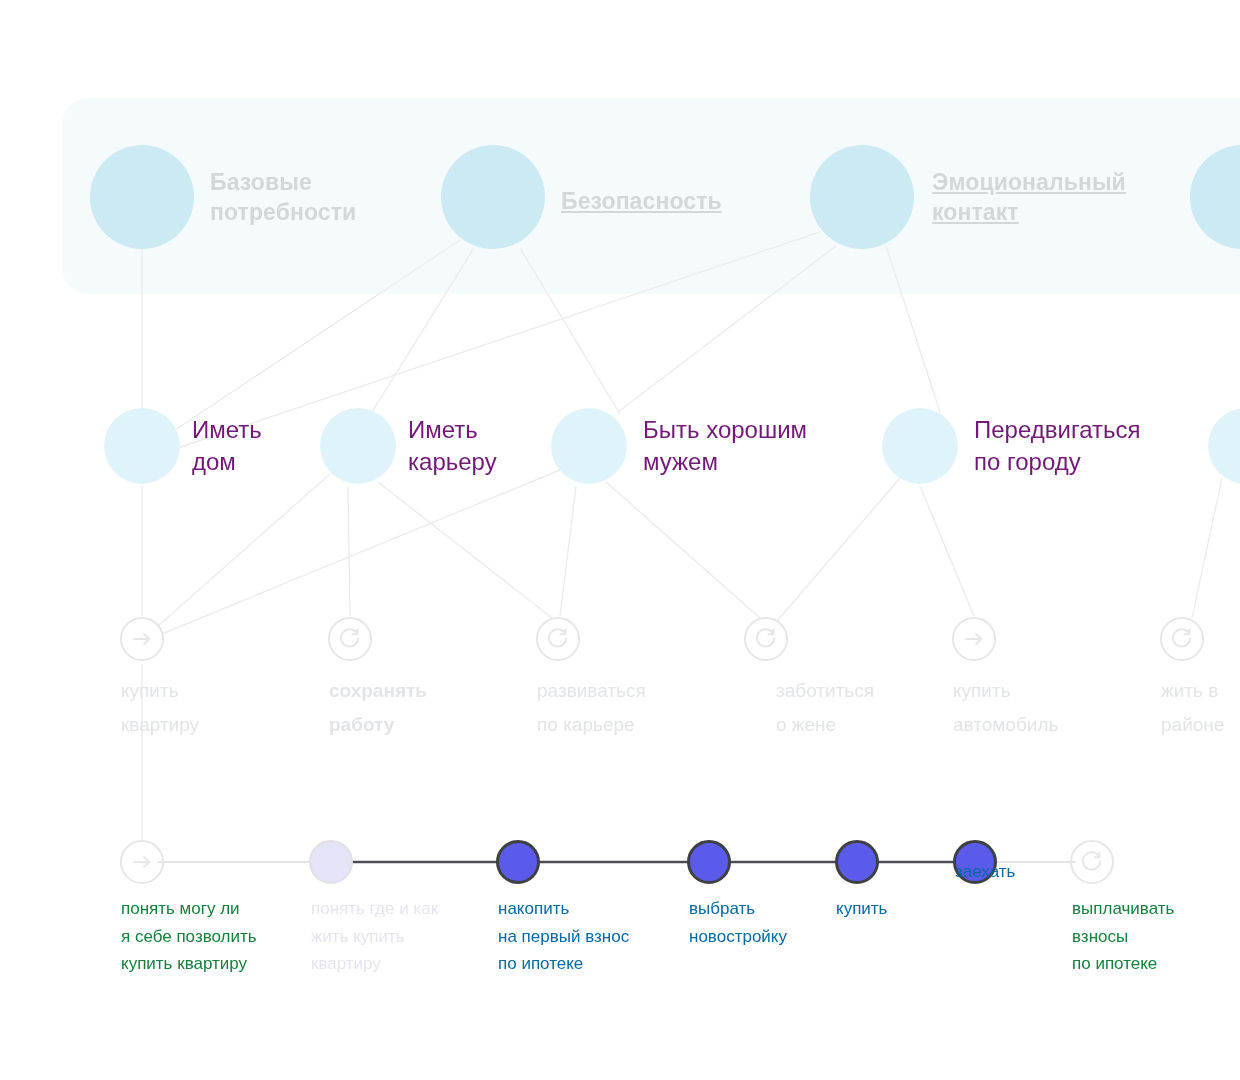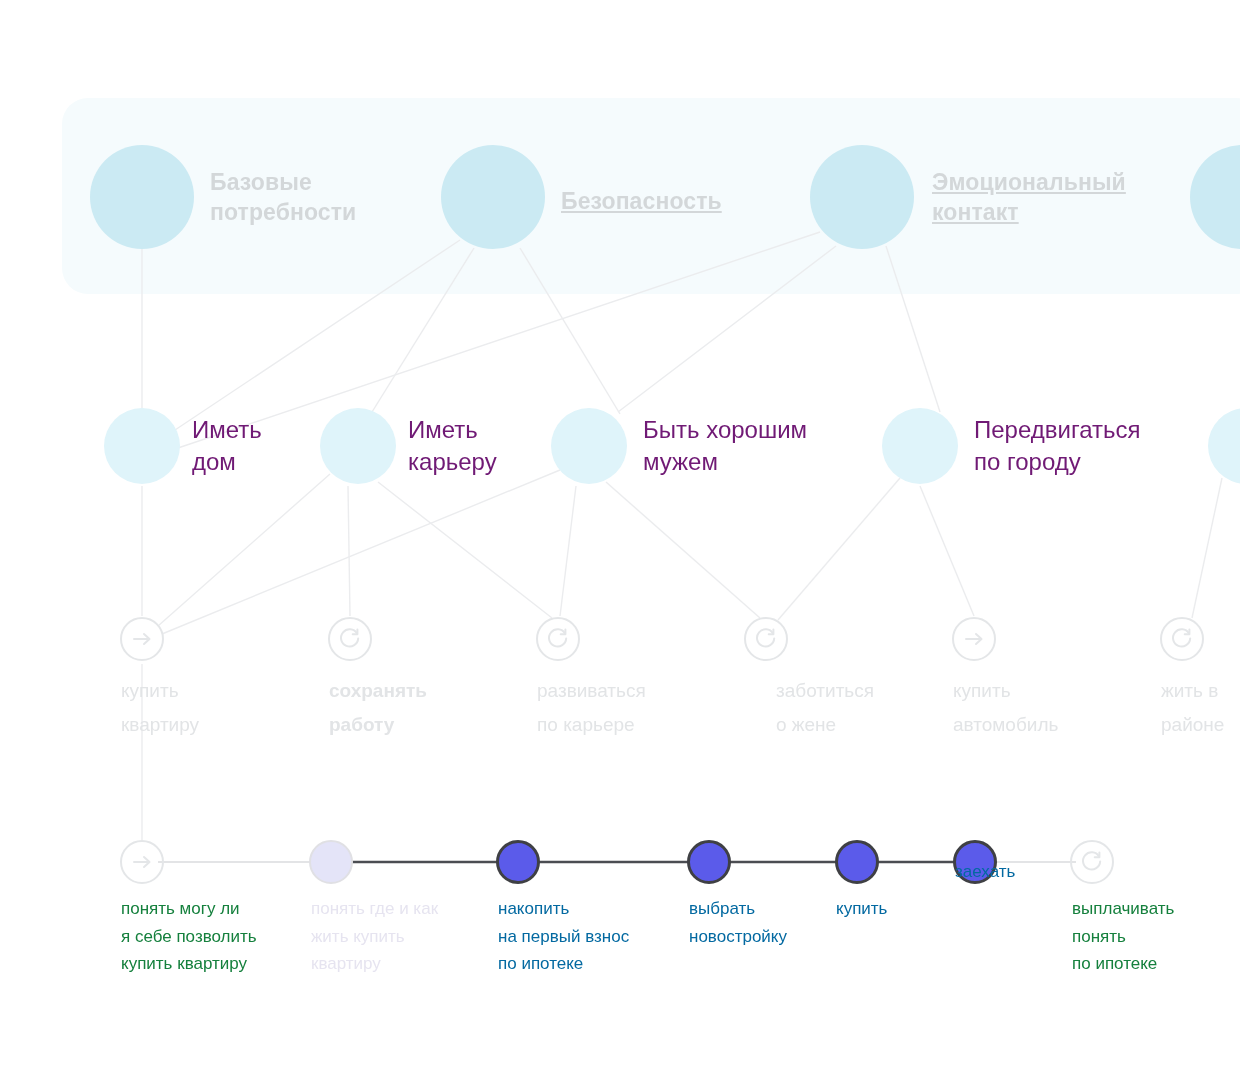--- a/index.html
+++ b/index.html
@@ -243,17 +243,17 @@
       <div class="tl-node tl-active" style="left: 953px; top: 840px;"></div>
       <div class="label label-l4 active" style="left: 955px; top: 858px;">заехать</div>
       <div class="icon-ring" style="left: 1069px; top: 839px;">
         <svg width="46" height="46" viewBox="0 0 46 46">
           <circle cx="23" cy="23" r="21" fill="none" stroke="#e4e6e8" stroke-width="2"></circle>
           <path d="M30 17.5 A8.6 8.6 0 1 0 31.2 22.4" stroke="#e4e6e8" stroke-width="2" fill="none" stroke-linecap="round"></path>
           <path d="M30.4 13.6 L30.4 18.3 L25.7 18.3" stroke="#e4e6e8" stroke-width="2" fill="none" stroke-linecap="round" stroke-linejoin="round"></path>
         </svg>
       </div>
       <div class="label label-l4" style="left: 1072px; top: 895px;">выплачивать
-понять
+взносы
 по ипотеке</div>
     </div>
 
 </div>
 
 </body></html>

